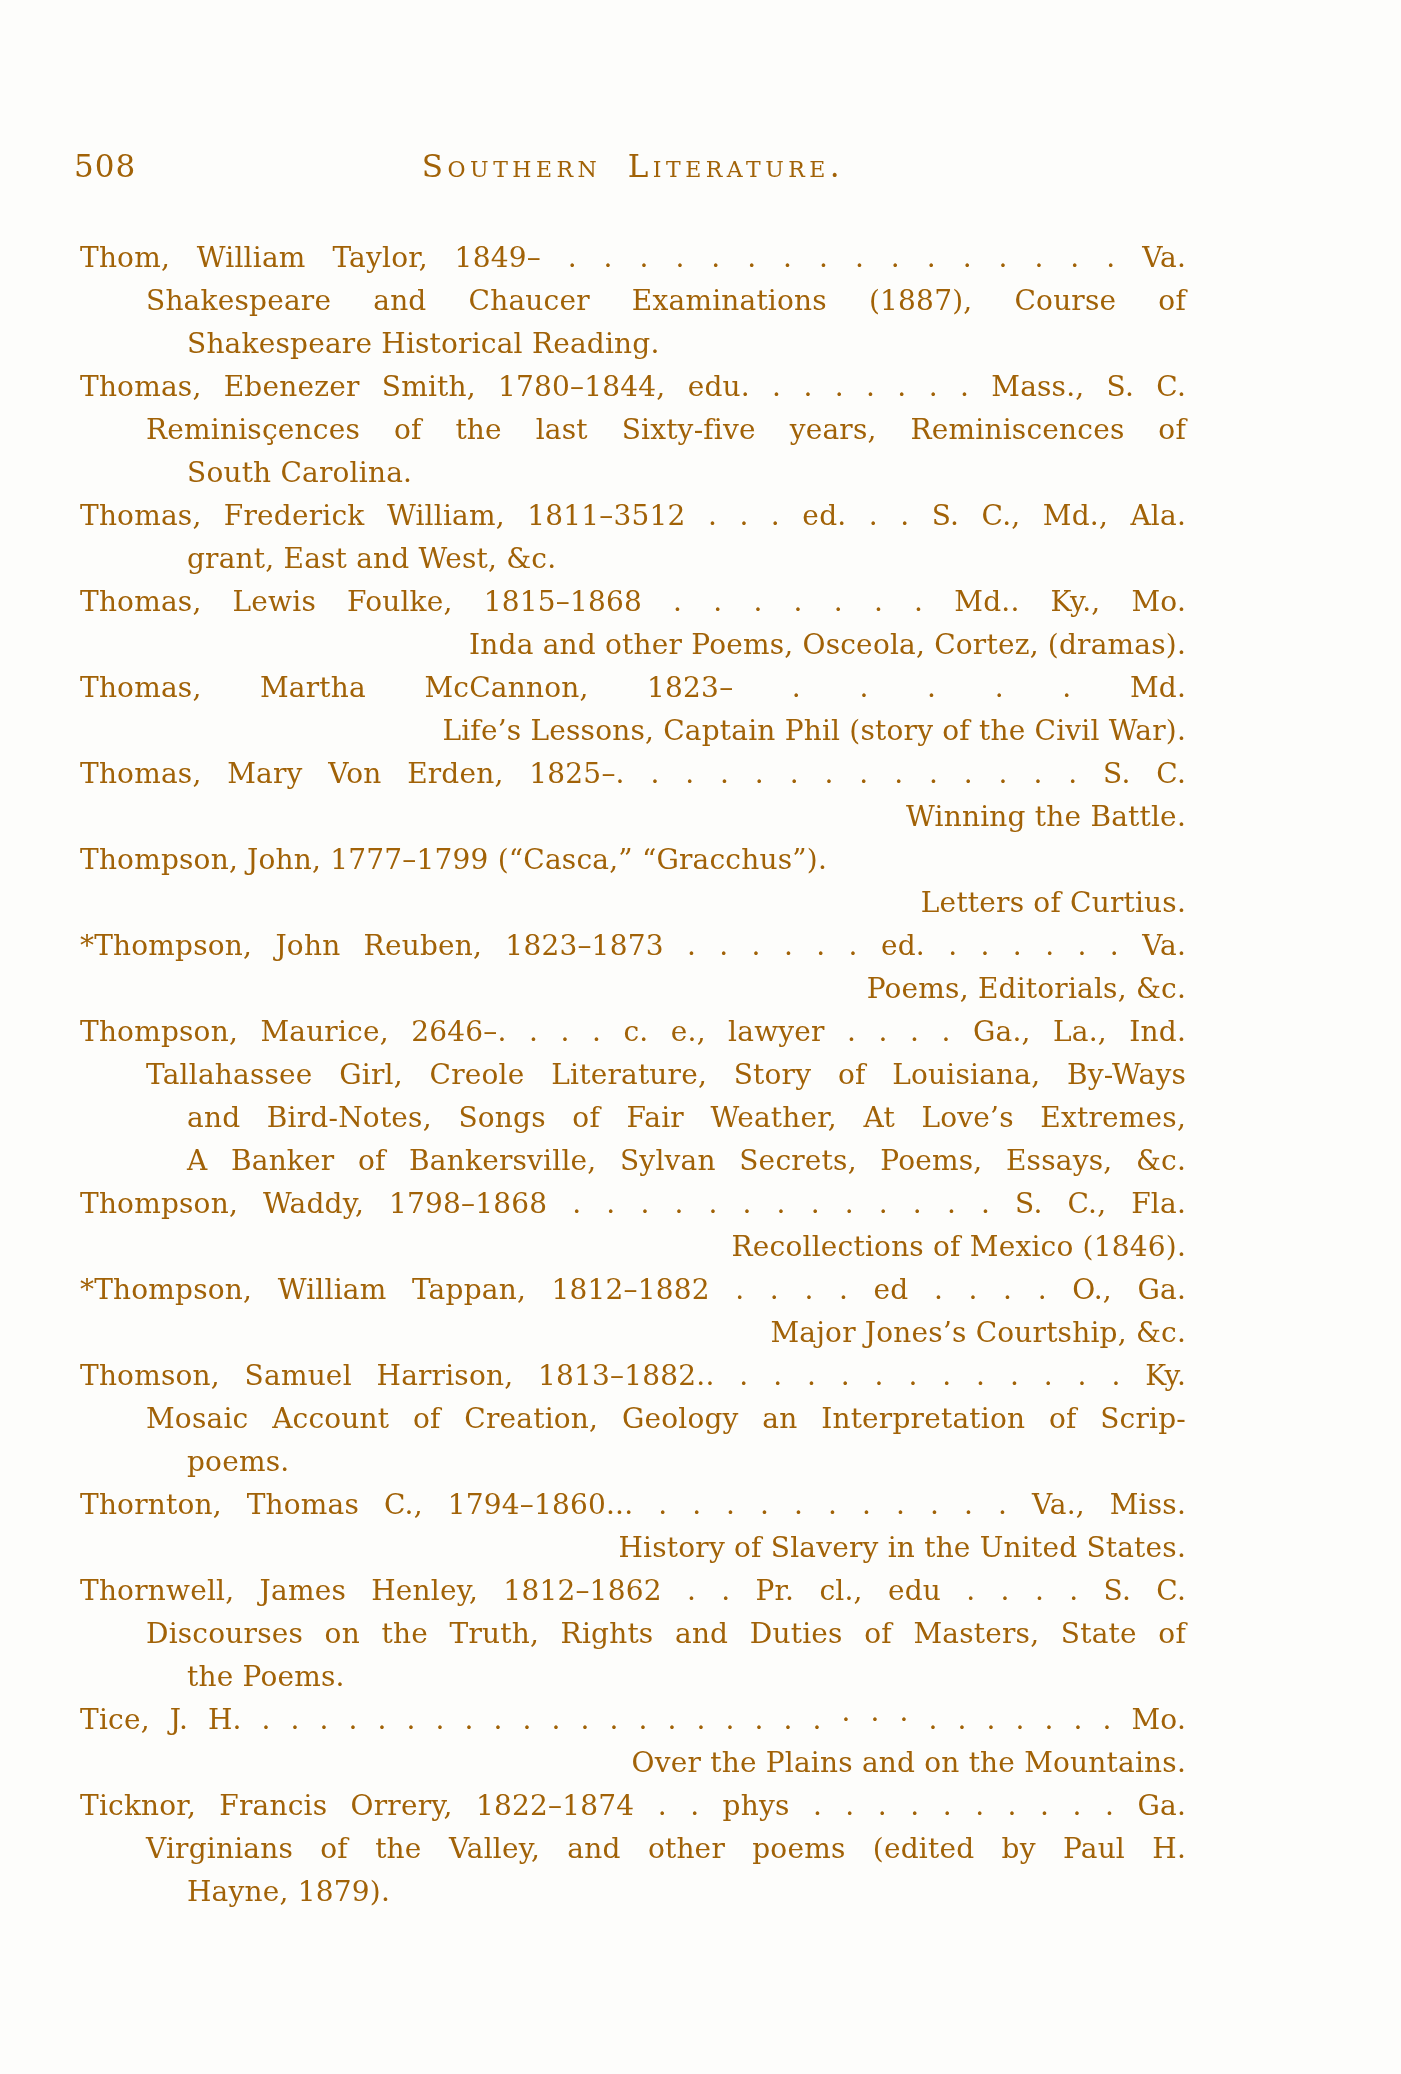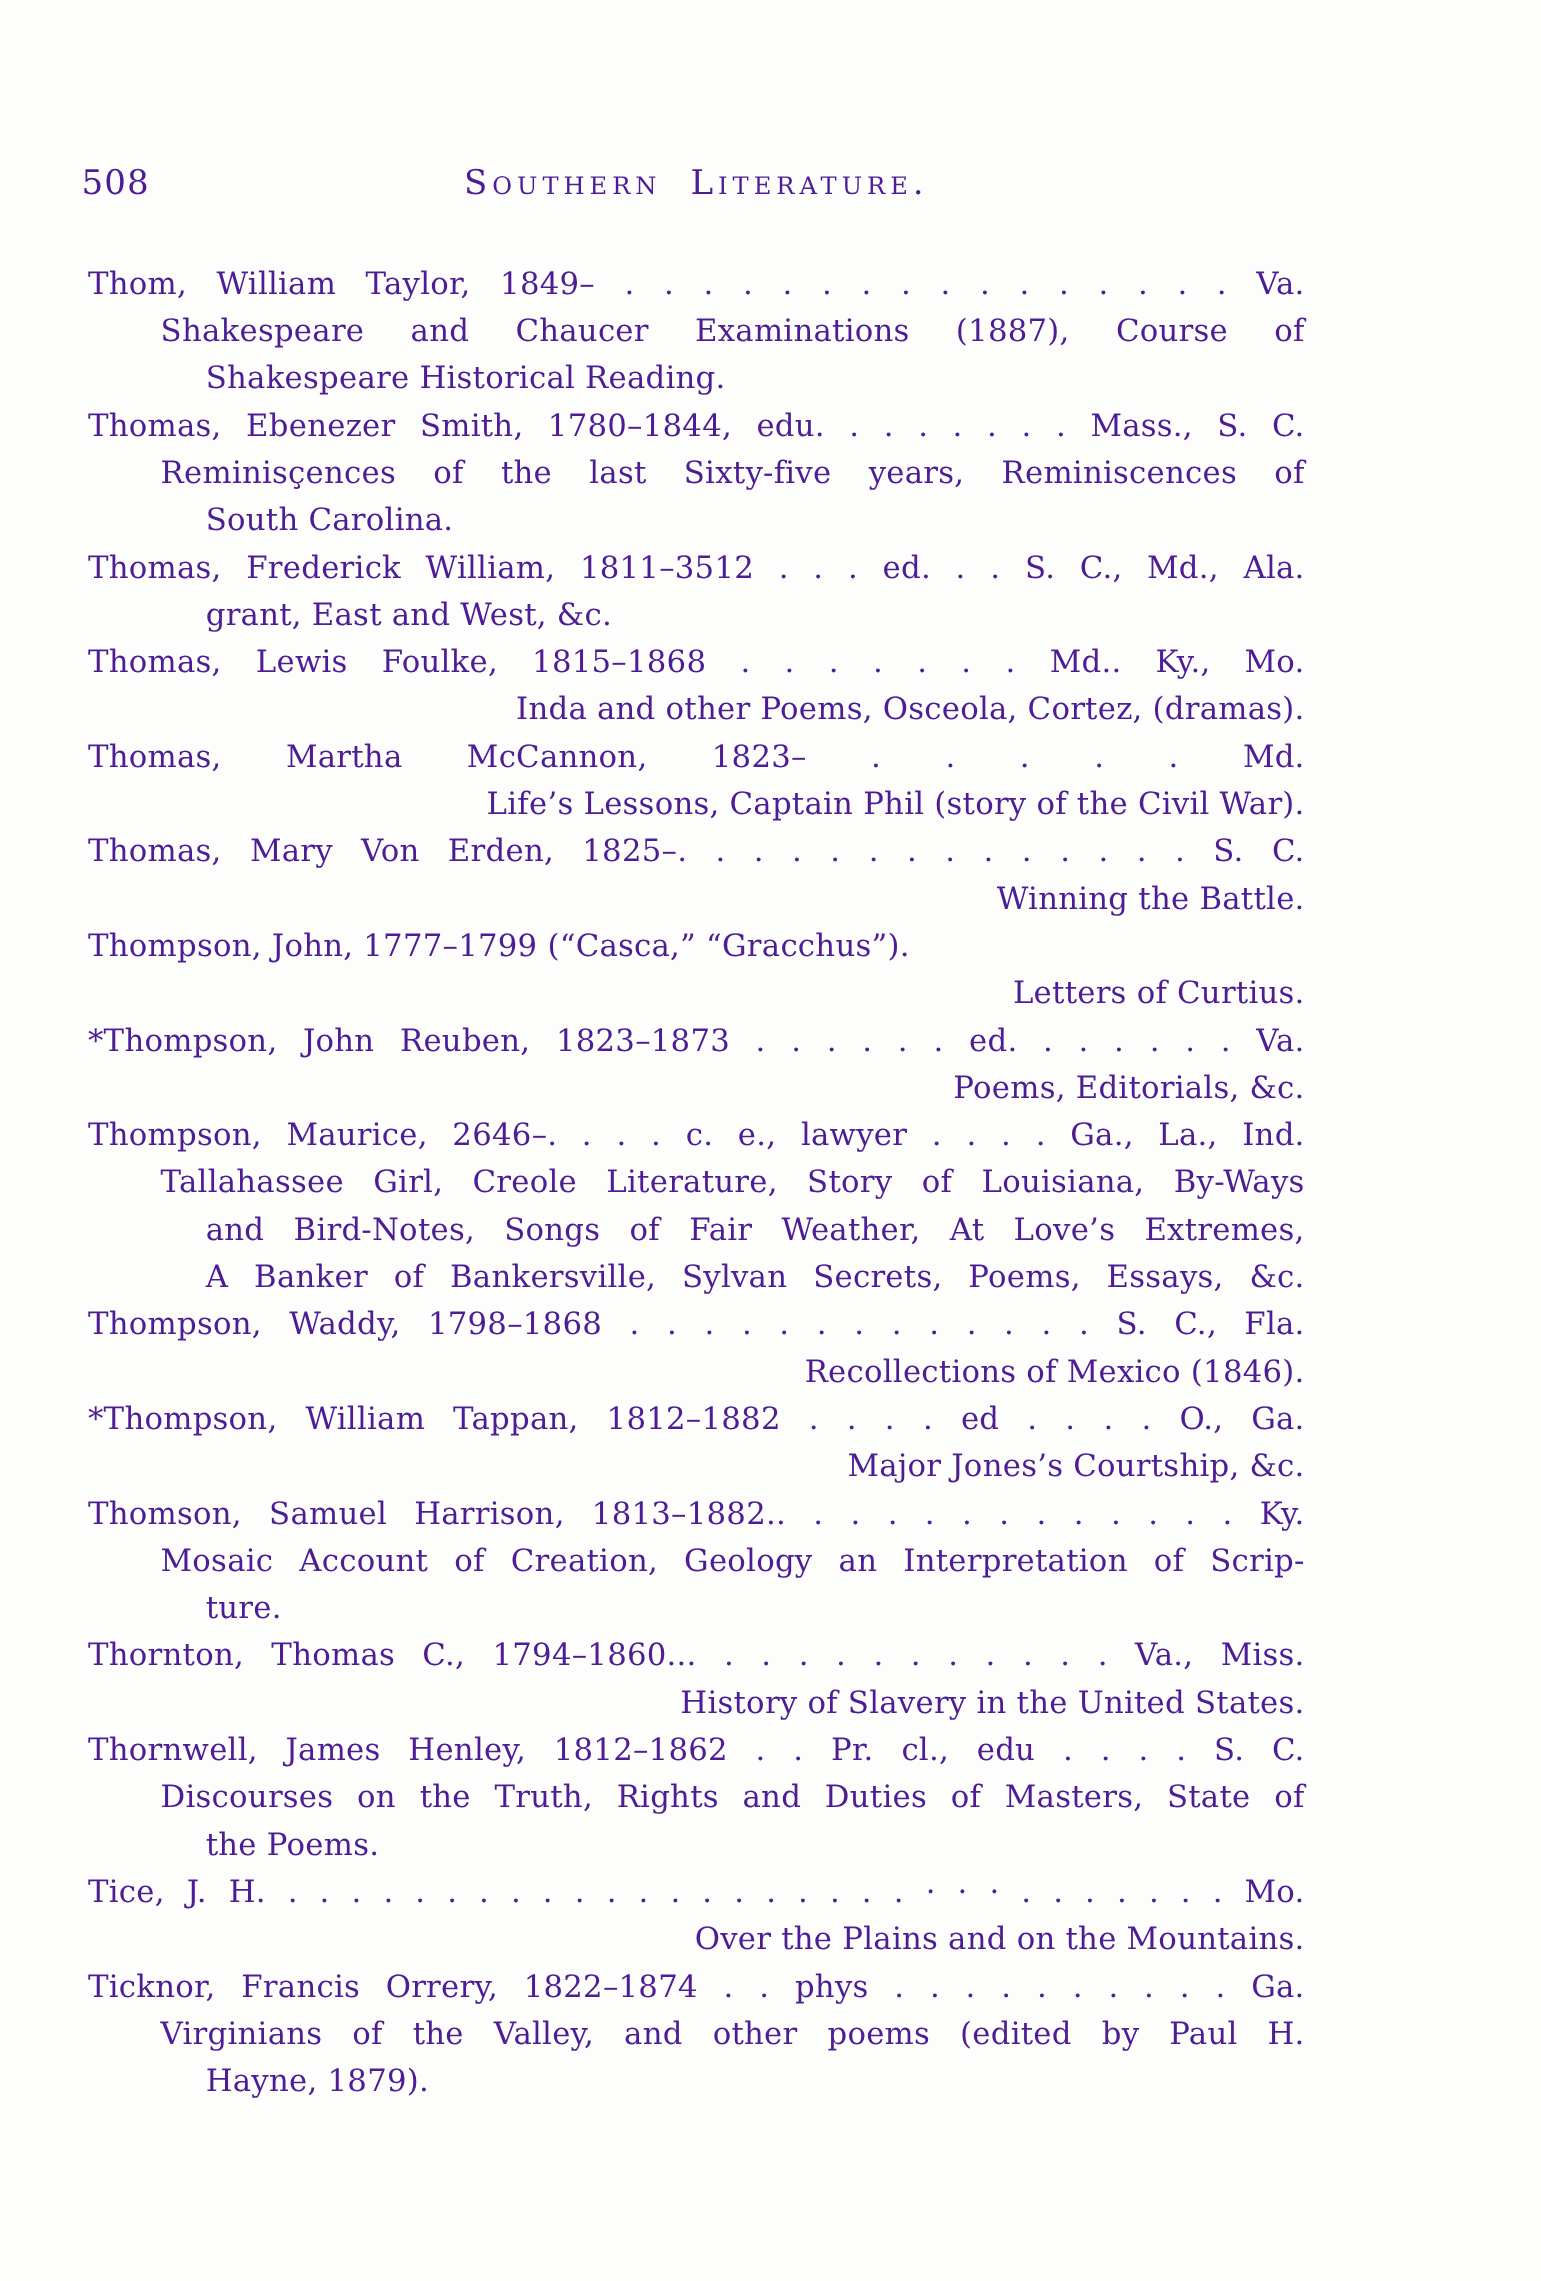--- a/index.html
+++ b/index.html
@@ -6,21 +6,21 @@
     margin: 0;
     padding: 0;
     background: #e9e7e2;
   }
   .page {
     position: relative;
     width: 1401px;
     height: 2074px;
     margin: 0 auto;
     background: #fdfdfb;
-    color: #4c1d95;
+    color: #a16207;
     font-family: "DejaVu Serif", "Liberation Serif", serif;
     overflow: hidden;
   }
   .content {
     position: absolute;
     left: 80px;
     top: 148px;
     width: 1106px;
   }
   .pagehead {
@@ -112,21 +112,21 @@
           <div class="line ind0 fill">Thompson, Waddy, 1798–1868 . . . . . . . . . . . . . S. C., Fla.</div>
           <div class="line ind1">Recollections of Mexico (1846).</div>
         </div>
         <div class="entry">
           <div class="line ind0 fill">*Thompson, William Tappan, 1812–1882 . . . . ed . . . . O., Ga.</div>
           <div class="line ind1">Major Jones’s Courtship, &amp;c.</div>
         </div>
         <div class="entry">
           <div class="line ind0 fill">Thomson, Samuel Harrison, 1813–1882.. . . . . . . . . . . . . Ky.</div>
           <div class="line ind1 fill">Mosaic Account of Creation, Geology an Interpretation of Scrip-</div>
-          <div class="line ind2">ture.</div>
+          <div class="line ind2">poems.</div>
         </div>
         <div class="entry">
           <div class="line ind0 fill">Thornton, Thomas C., 1794–1860... . . . . . . . . . . . Va., Miss.</div>
           <div class="line ind1">History of Slavery in the United States.</div>
         </div>
         <div class="entry">
           <div class="line ind0 fill">Thornwell, James Henley, 1812–1862 . . Pr. cl., edu . . . . S. C.</div>
           <div class="line ind1 fill">Discourses on the Truth, Rights and Duties of Masters, State of</div>
           <div class="line ind2">the Poems.</div>
         </div>

